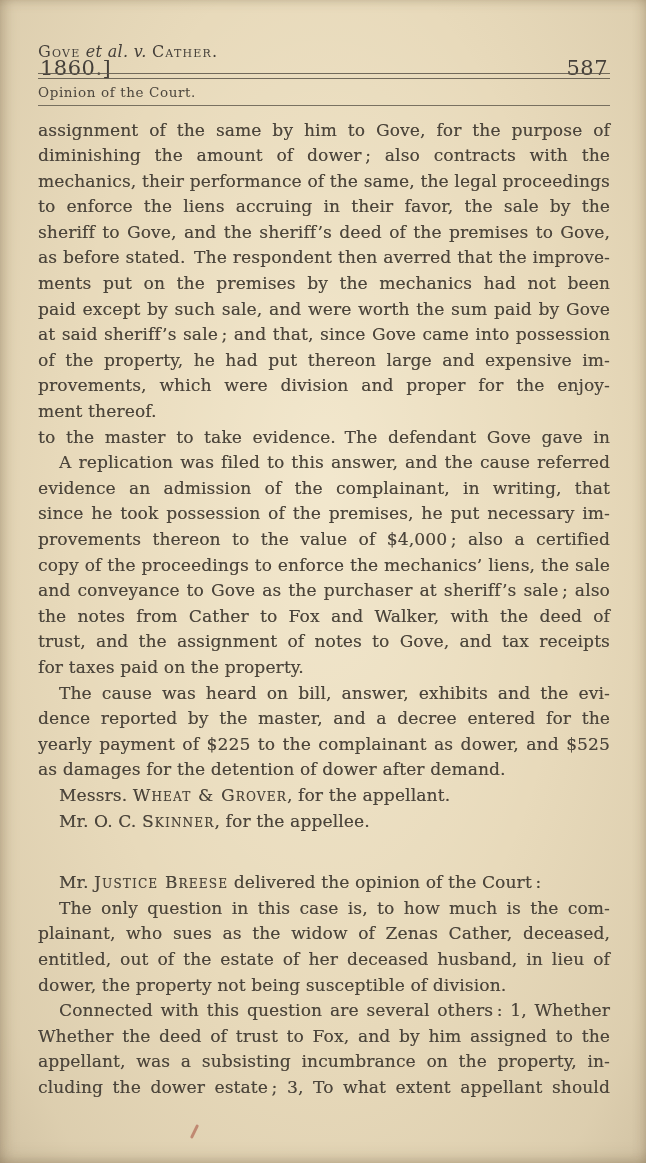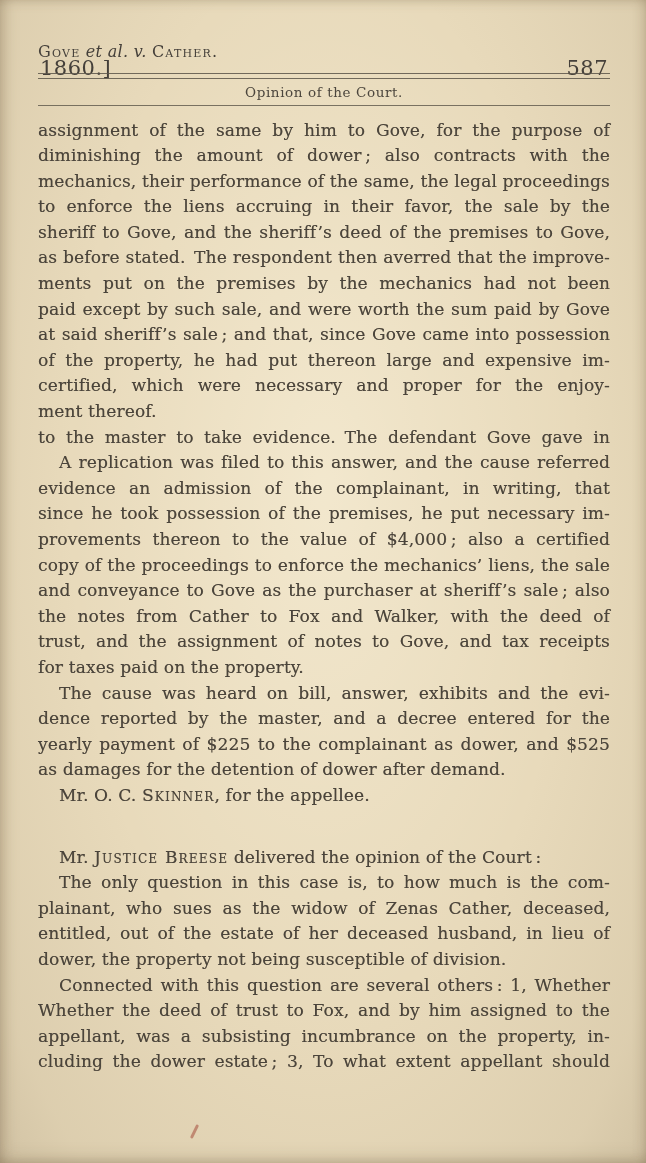--- a/index.html
+++ b/index.html
@@ -38,21 +38,21 @@
   .sc { font-variant: small-caps; letter-spacing: 1.2px; }
   .it { font-style: italic; letter-spacing: 0.3px; }
 
   .rule-double {
     margin-top: 3px; height: 3.5px;
     border-top: 1.6px solid var(--rule, #5d564a);
     border-bottom: 1px solid var(--rule, #5d564a);
     opacity: 0.85;
   }
   .subhead {
-    margin-top: 3px; text-align: center;
+    margin-top: 3px; text-align: left;
     font-size: 13.5px; line-height: 20px; letter-spacing: 0.6px;
     color: #4c463d;
   }
   .rule-single {
     margin-top: 3px; height: 0;
     border-top: 1.4px solid var(--rule, #5d564a);
     opacity: 0.8;
   }
 
   .body-text {
@@ -96,21 +96,21 @@
           <div class="line">assignment of the same by him to Gove, for the purpose of</div>
           <div class="line">diminishing the amount of dower ; also contracts with the</div>
           <div class="line">mechanics, their performance of the same, the legal proceedings</div>
           <div class="line">to enforce the liens accruing in their favor, the sale by the</div>
           <div class="line">sheriff to Gove, and the sheriff’s deed of the premises to Gove,</div>
           <div class="line">as before stated. The respondent then averred that the improve-</div>
           <div class="line">ments put on the premises by the mechanics had not been</div>
           <div class="line">paid except by such sale, and were worth the sum paid by Gove</div>
           <div class="line">at said sheriff’s sale ; and that, since Gove came into possession</div>
           <div class="line">of the property, he had put thereon large and expensive im-</div>
-          <div class="line">certified, which were necessary and proper for the enjoy-</div>
+          <div class="line">provements, which were division and proper for the enjoy-</div>
           <div class="line last">ment thereof.</div>
         </div>
       <div class="para">
           <div class="line">to the master to take evidence. The defendant Gove gave in</div>
           <div class="line indent">A replication was filed to this answer, and the cause referred</div>
           <div class="line">evidence an admission of the complainant, in writing, that</div>
           <div class="line">since he took possession of the premises, he put necessary im-</div>
           <div class="line">provements thereon to the value of $4,000 ; also a certified</div>
           <div class="line">copy of the proceedings to enforce the mechanics’ liens, the sale</div>
           <div class="line">and conveyance to Gove as the purchaser at sheriff’s sale ; also</div>
@@ -118,20 +118,21 @@
           <div class="line">trust, and the assignment of notes to Gove, and tax receipts</div>
           <div class="line last">for taxes paid on the property.</div>
         </div>
       <div class="para">
           <div class="line indent">The cause was heard on bill, answer, exhibits and the evi-</div>
           <div class="line">dence reported by the master, and a decree entered for the</div>
           <div class="line">yearly payment of $225 to the complainant as dower, and $525</div>
           <div class="line last">as damages for the detention of dower after demand.</div>
         </div>
 
+      <div class="line last indent"><span>Messrs. </span><span class="sc">Wheat &amp; Grover</span><span>, for the appellant.</span></div>
 
       <div class="line last indent"><span>Mr. O. C. </span><span class="sc">Skinner</span><span>, for the appellee.</span></div>
 
       <div class="opinion-block">
         <div class="line last indent"><span>Mr. </span><span class="sc">Justice Breese</span><span> delivered the opinion of the Court :</span></div>
         <div class="para">
             <div class="line indent">The only question in this case is, to how much is the com-</div>
             <div class="line">plainant, who sues as the widow of Zenas Cather, deceased,</div>
             <div class="line">entitled, out of the estate of her deceased husband, in lieu of</div>
             <div class="line last">dower, the property not being susceptible of division.</div>

